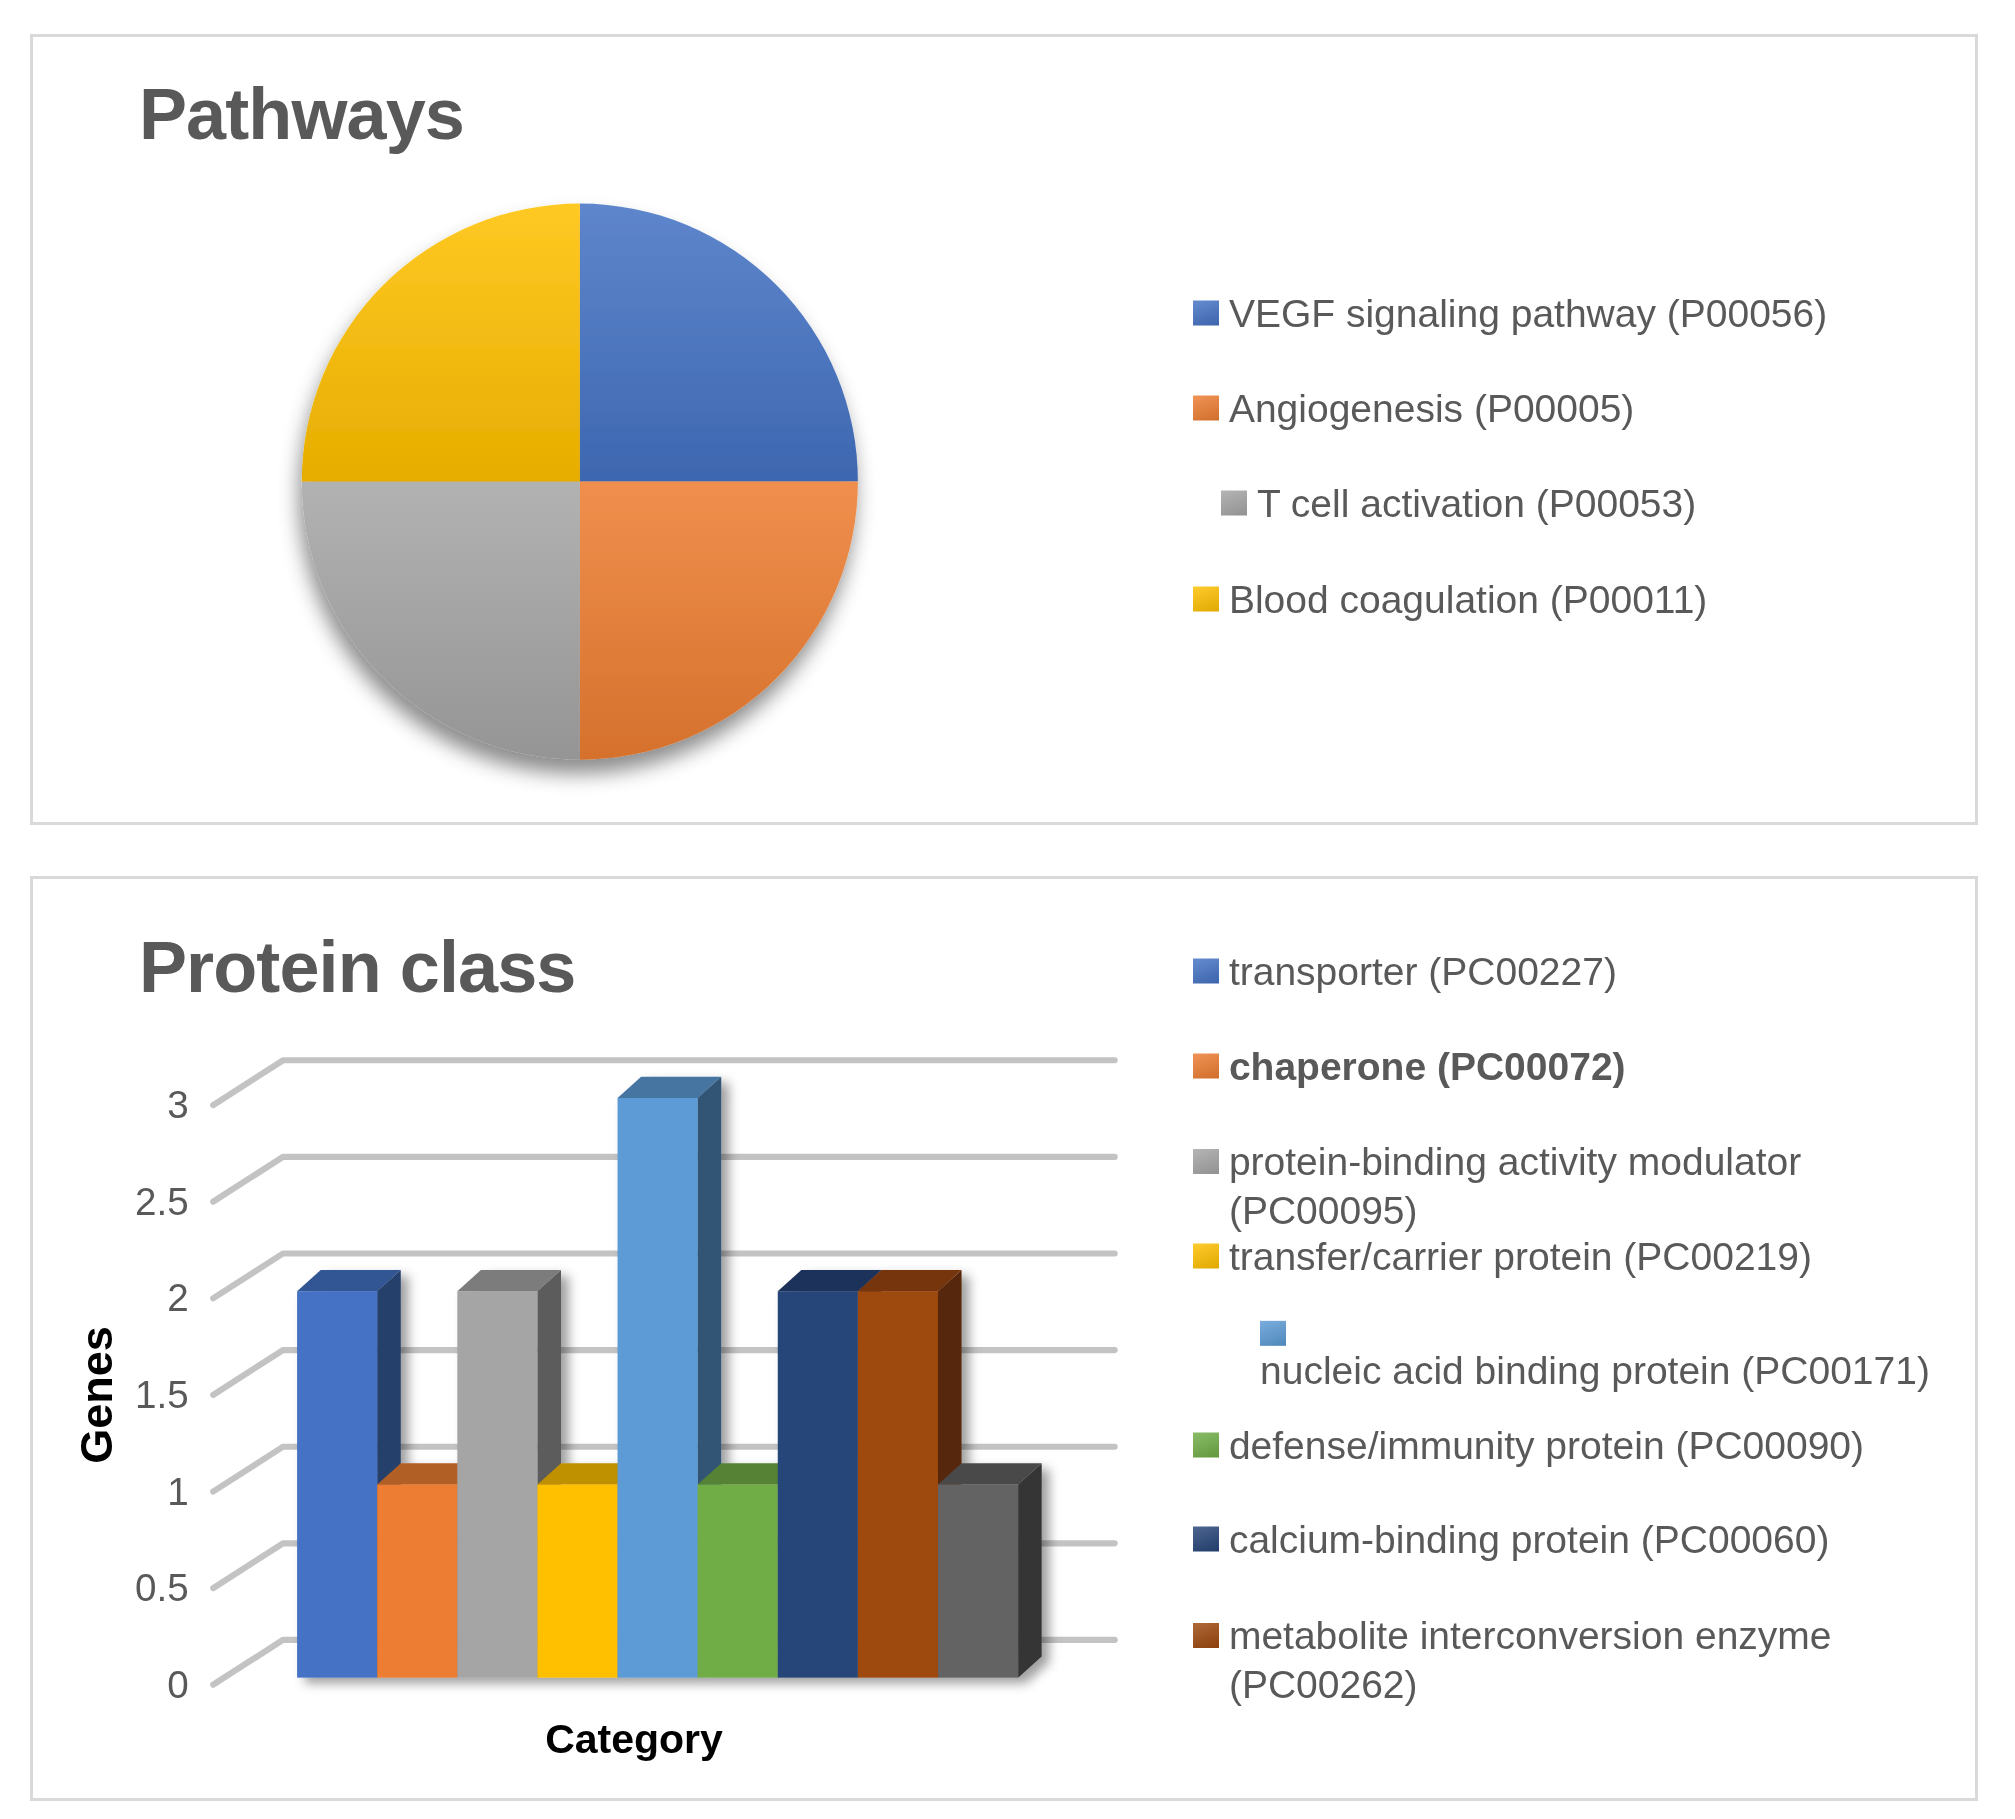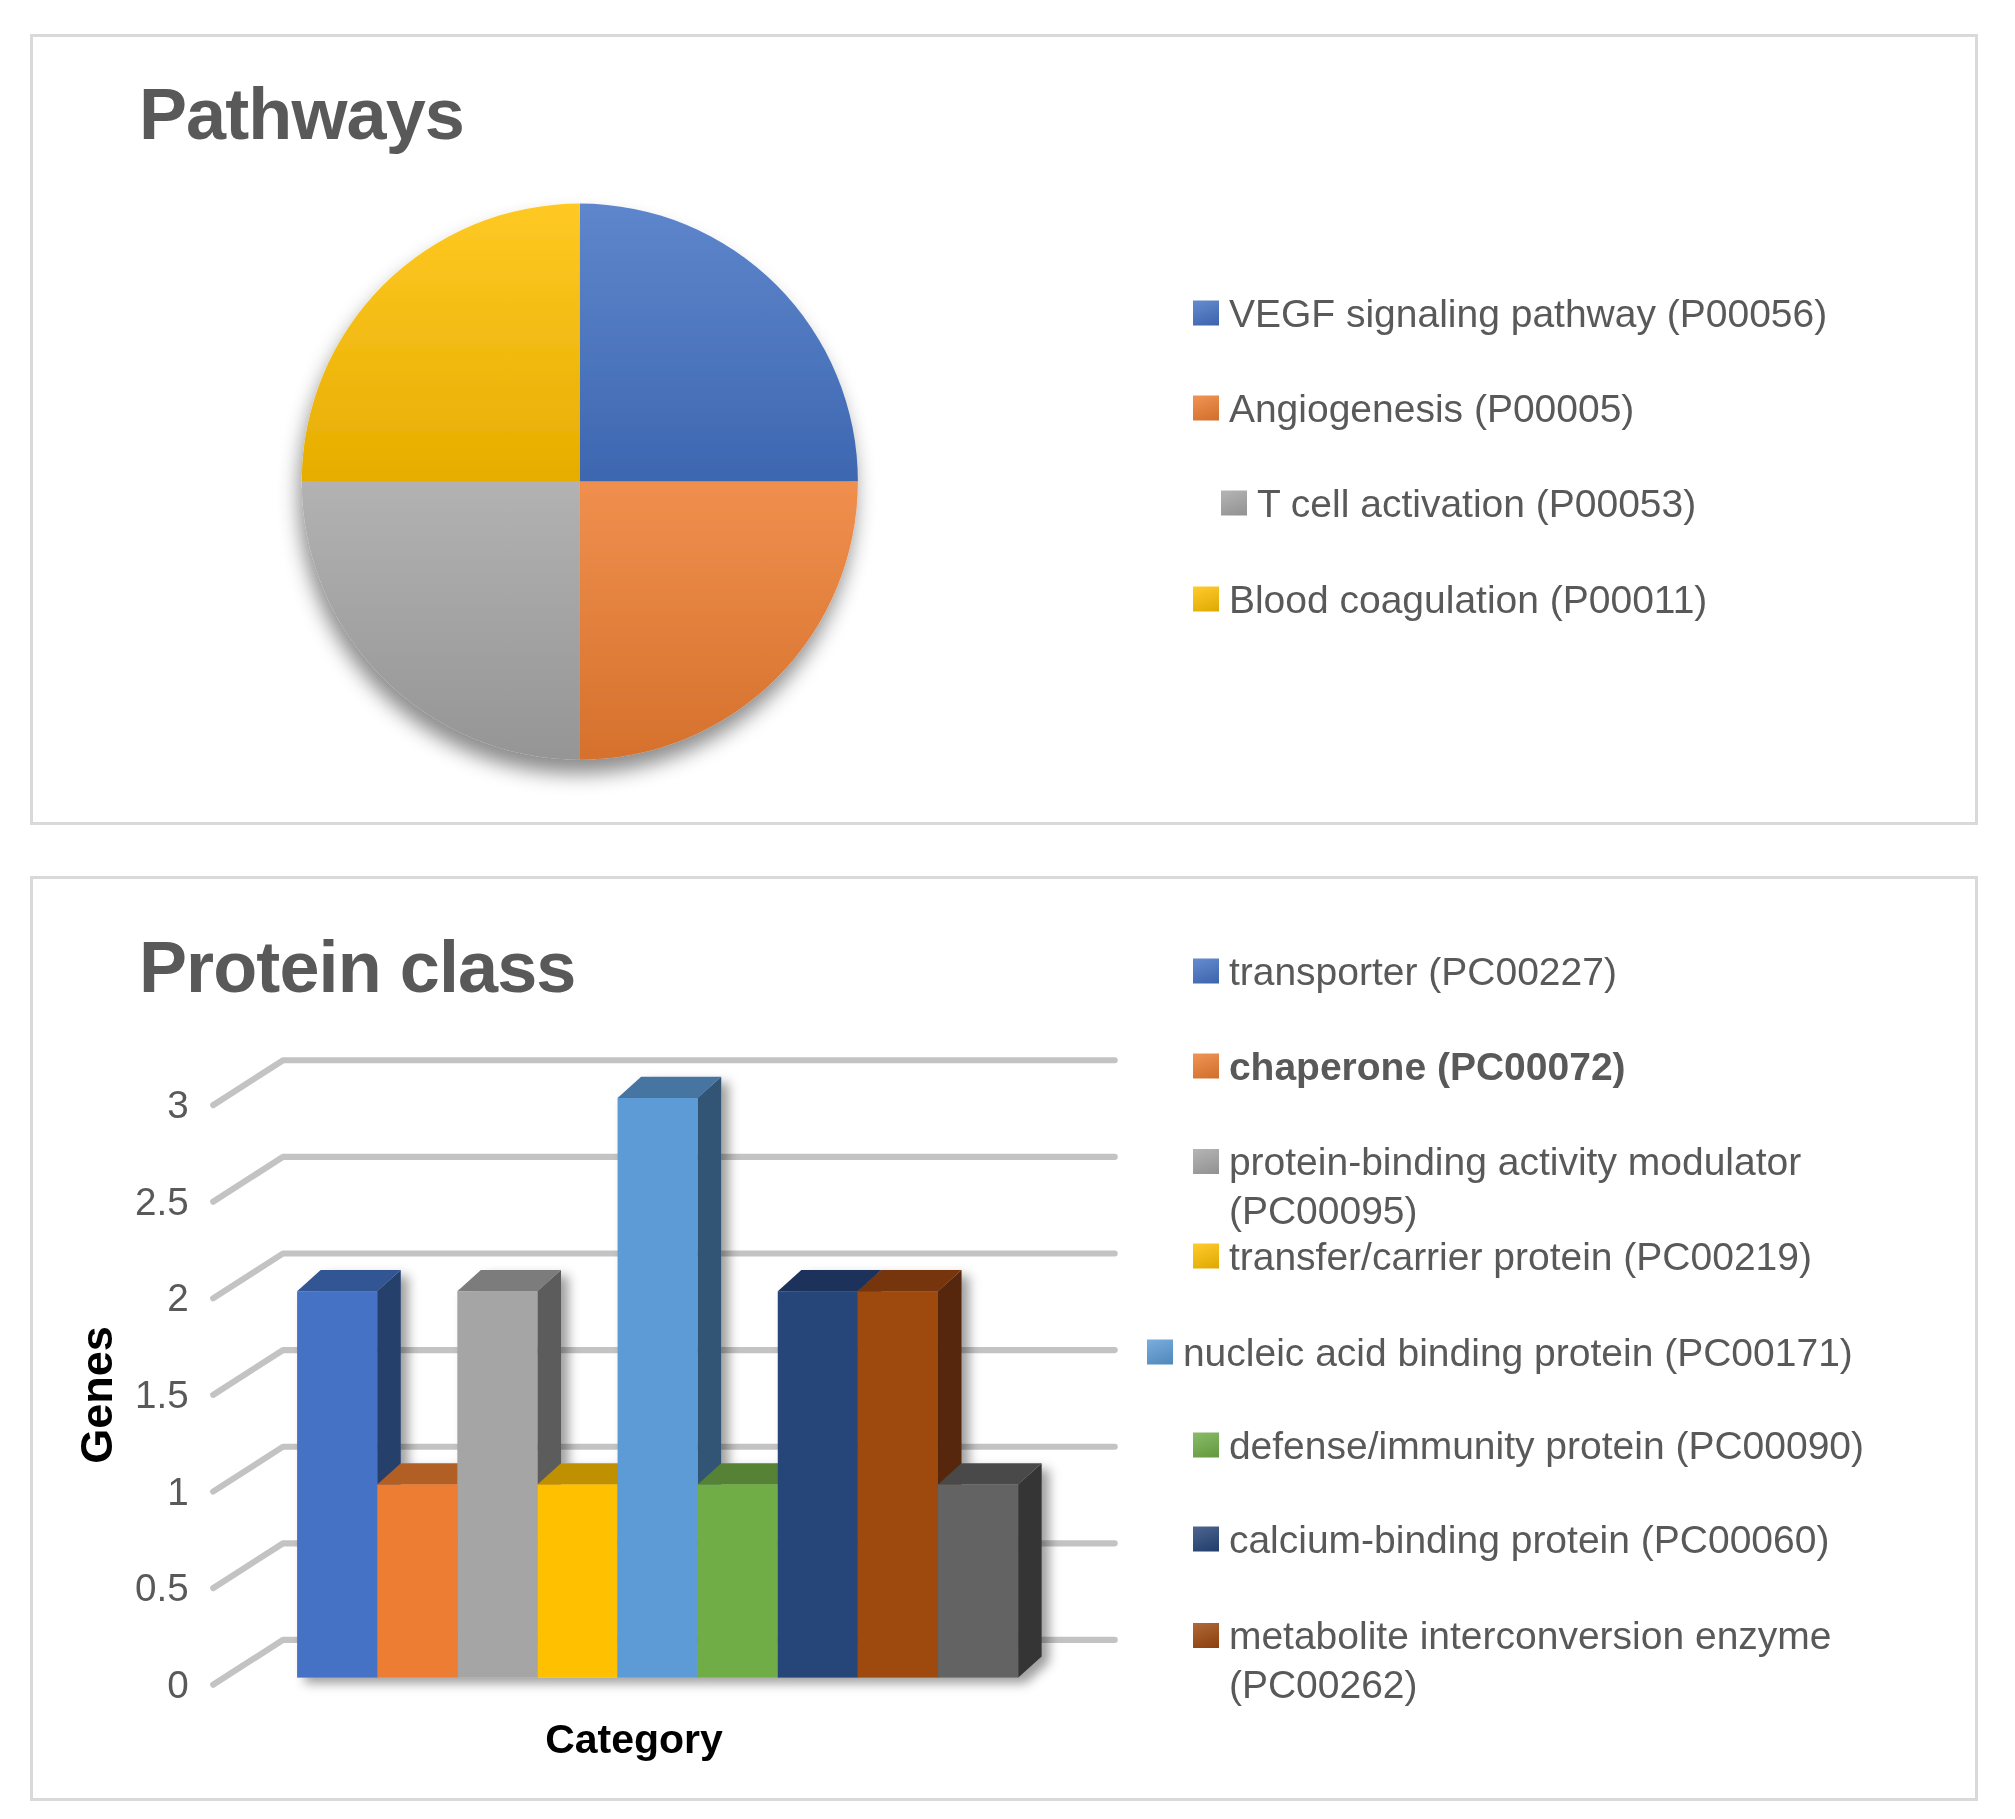--- a/index.html
+++ b/index.html
@@ -161,21 +161,21 @@
       <div class="legend-item" style="left: 1193px; top: 408px;"><span class="legend-swatch" style="background: linear-gradient(160deg, rgb(240, 148, 86), rgb(209, 110, 43));"></span><span class="legend-label">Angiogenesis (P00005)</span></div>
       <div class="legend-item" style="left: 1193px; top: 503px; margin-left: 28px;"><span class="legend-swatch" style="background: linear-gradient(160deg, rgb(181, 181, 181), rgb(145, 145, 145));"></span><span class="legend-label">T cell activation (P00053)</span></div>
       <div class="legend-item" style="left: 1193px; top: 599px;"><span class="legend-swatch" style="background: linear-gradient(160deg, rgb(255, 203, 46), rgb(224, 169, 0));"></span><span class="legend-label">Blood coagulation (P00011)</span></div>
     </div>
   <div id="bar-legend">
       <div class="legend-item" style="left: 1193px; top: 971px;"><span class="legend-swatch" style="background: linear-gradient(160deg, rgb(102, 139, 207), rgb(60, 100, 172));"></span><span class="legend-label">transporter (PC00227)</span></div>
       <div class="legend-item" style="left: 1193px; top: 1066px; font-weight: bold;"><span class="legend-swatch" style="background: linear-gradient(160deg, rgb(240, 148, 86), rgb(209, 110, 43));"></span><span class="legend-label">chaperone (PC00072)</span></div>
       <div class="legend-item" style="left: 1193px; top: 1186px;"><span class="legend-swatch" style="background: linear-gradient(160deg, rgb(181, 181, 181), rgb(145, 145, 145));"></span><span class="legend-label">protein-binding activity modulator
 (PC00095)</span></div>
       <div class="legend-item" style="left: 1193px; top: 1256px;"><span class="legend-swatch" style="background: linear-gradient(160deg, rgb(255, 203, 46), rgb(224, 169, 0));"></span><span class="legend-label">transfer/carrier protein (PC00219)</span></div>
-      <div class="legend-item" style="left: 1147px; top: 1352px;"><span class="legend-swatch" style="background: linear-gradient(160deg, rgb(121, 173, 221), rgb(80, 136, 187));"></span><span class="legend-label">nucleic acid binding protein (PC00171)</span></div>
+      <div class="legend-item" style="left: 1260px; top: 1352px; flex-direction: column;"><span class="legend-swatch" style="background: linear-gradient(160deg, rgb(121, 173, 221), rgb(80, 136, 187));"></span><span class="legend-label">nucleic acid binding protein (PC00171)</span></div>
       <div class="legend-item" style="left: 1193px; top: 1445px;"><span class="legend-swatch" style="background: linear-gradient(160deg, rgb(138, 188, 104), rgb(99, 152, 62));"></span><span class="legend-label">defense/immunity protein (PC00090)</span></div>
       <div class="legend-item" style="left: 1193px; top: 1539px;"><span class="legend-swatch" style="background: linear-gradient(160deg, rgb(77, 102, 144), rgb(33, 60, 106));"></span><span class="legend-label">calcium-binding protein (PC00060)</span></div>
       <div class="legend-item" style="left: 1193px; top: 1660px;"><span class="legend-swatch" style="background: linear-gradient(160deg, rgb(175, 105, 57), rgb(139, 63, 12));"></span><span class="legend-label">metabolite interconversion enzyme
 (PC00262)</span></div>
     </div>
 
   <p class="axis-title" id="ylabel">Genes</p>
   <p class="axis-title" id="xlabel">Category</p>
 
 </div>

